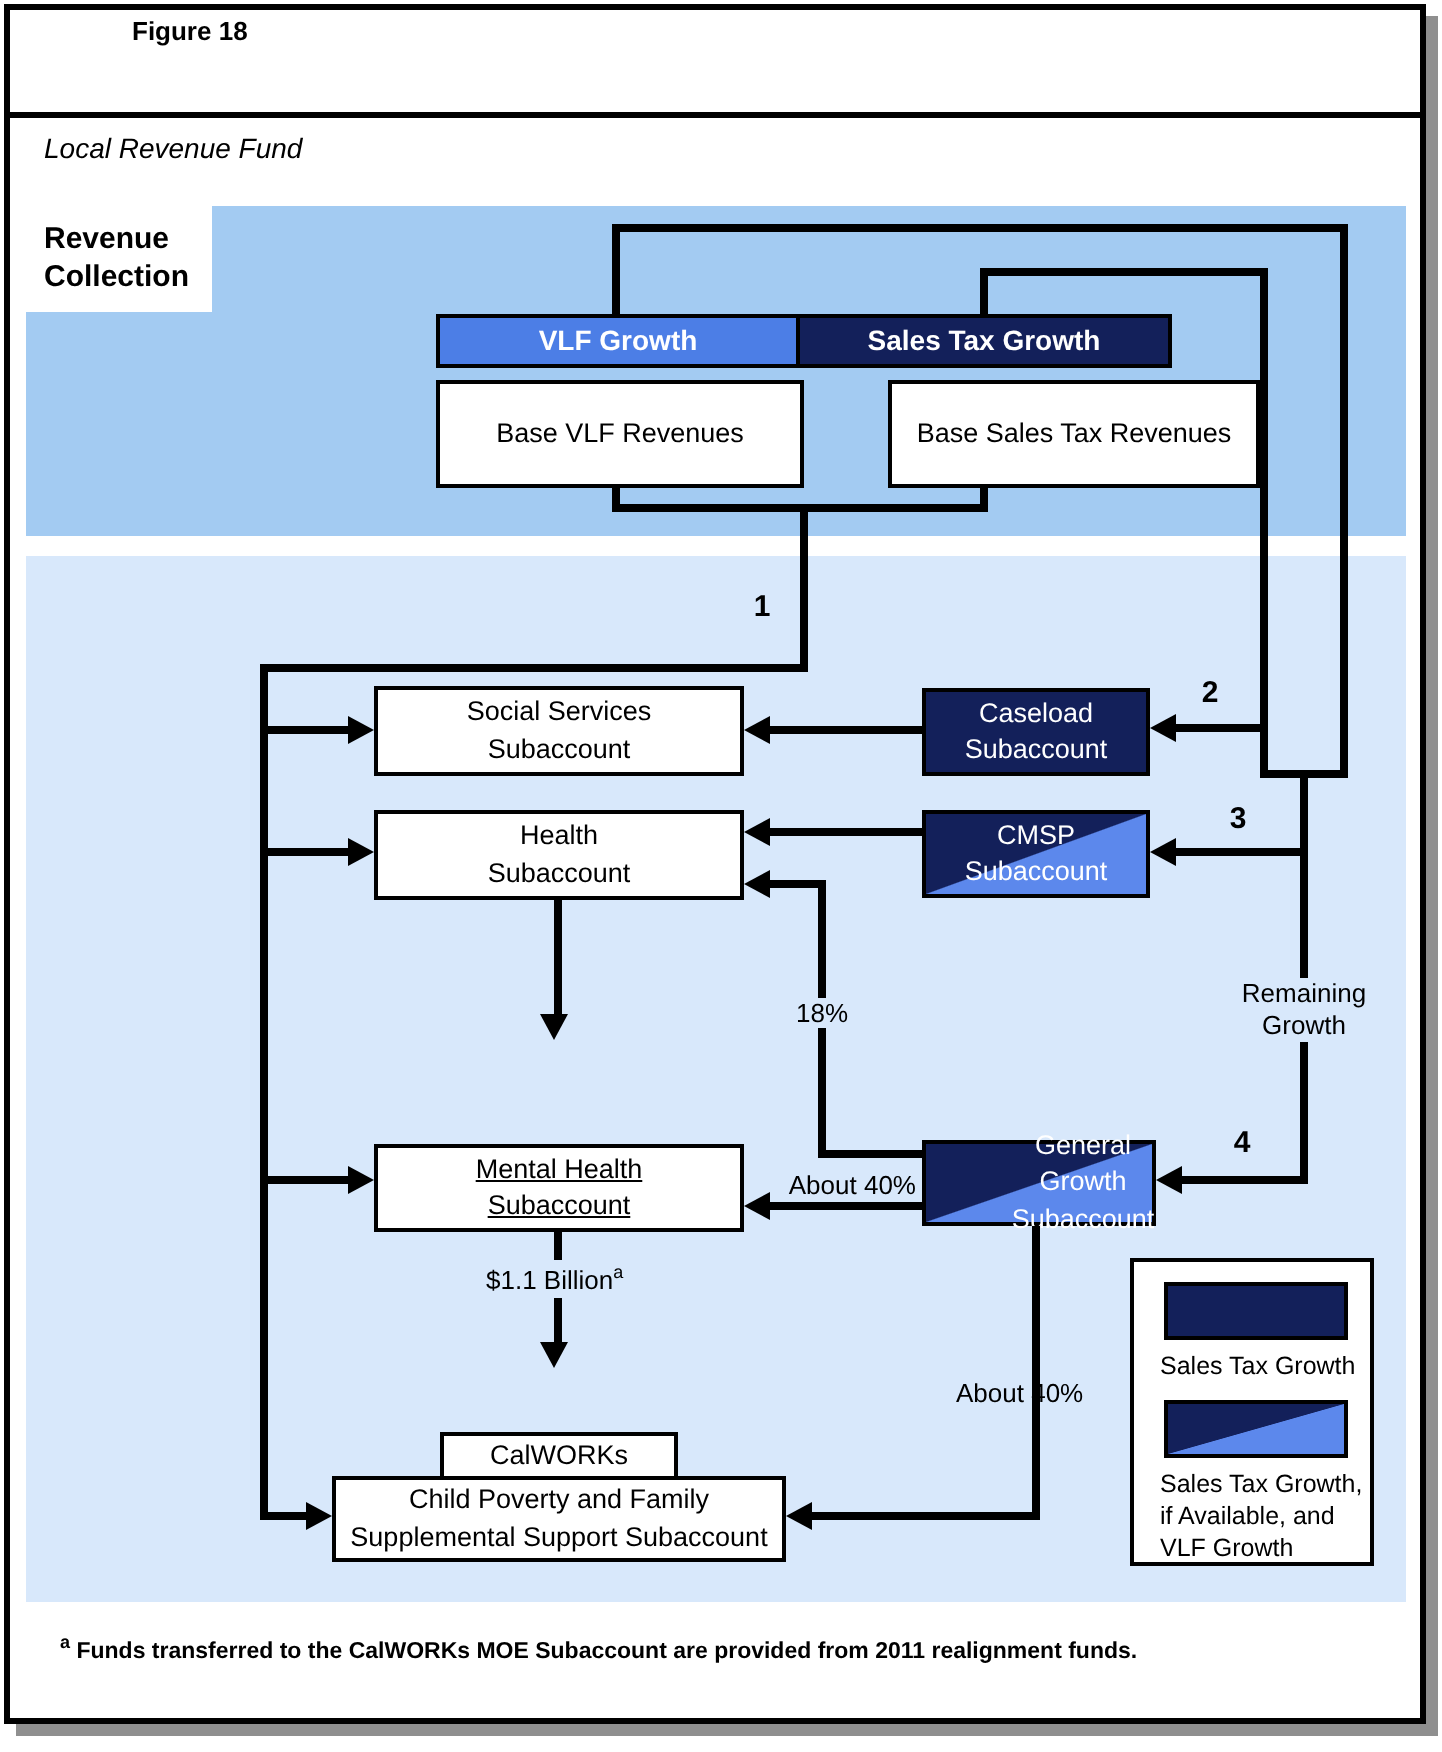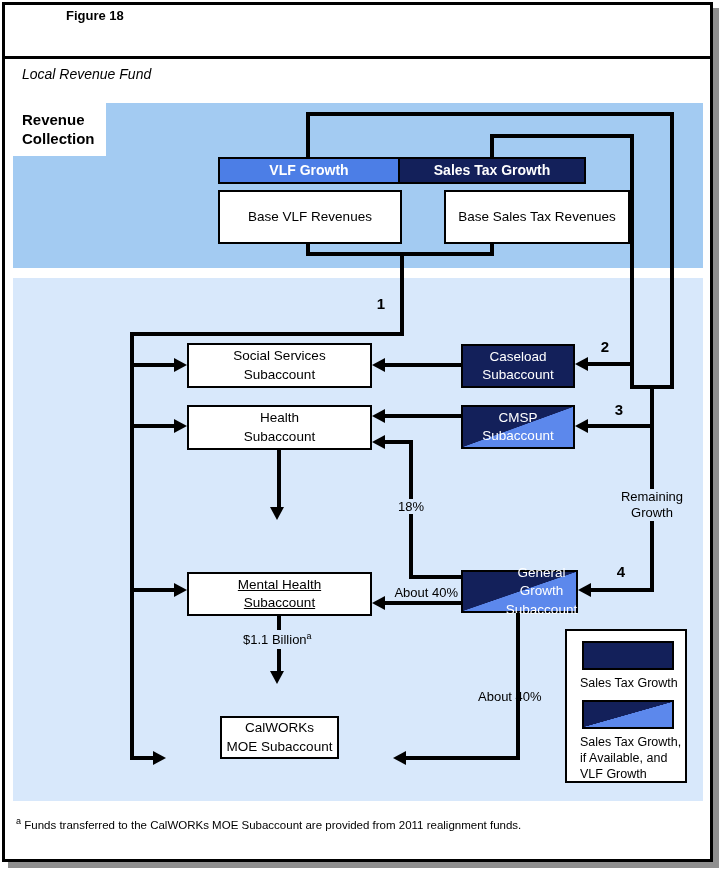--- a/index.html
+++ b/index.html
@@ -140,22 +140,23 @@
   <div class="line" style="left:277px;top:616px;width:4px;height:14px;"></div>
   <div class="flow-label" style="left:243px;top:631px;width:80px;"><span>$1.1 Billion</span><sup>a</sup></div>
   <div class="line" style="left:277px;top:649px;width:4px;height:23px;"></div>
   <div class="ah down" style="left:270px;top:671px;"></div>
   <div class="box" style="left:220px;top:684px;width:119px;height:43px;margin-top:32px;">CalWORKs<br>MOE Subaccount</div>
 
   <div class="line" style="left:516px;top:613px;width:4px;height:145px;"></div>
   <div class="flow-label" style="left:478px;top:689px;">About 40%</div>
   <div class="line" style="left:405px;top:756px;width:115px;height:4px;"></div>
   <div class="ah left" style="left:393px;top:751px;"></div>
+  <div class="box" style="left:166px;top:738px;width:227px;height:43px;">Child Poverty and Family<br>Supplemental Support Subaccount</div>
 
   <div class="legend">
     <div class="swatch navy" style="top:10px;"></div>
     <div class="legend-label" style="top:44px;">Sales Tax Growth</div>
     <div class="swatch split" style="top:69px;"></div>
     <div class="legend-label" style="top:103px;">Sales Tax Growth,<br>if Available, and<br>VLF Growth</div>
   </div>
 
-  <div class="footnote" style="left:16px;top:816px;"><sup>a</sup> <span>Funds transferred to the CalWORKs MOE Subaccount are provided from 2011 realignment funds.</span></div>
+  <div class="footnote" style="left:30px;top:816px;font-weight:bold;"><sup>a</sup> <span>Funds transferred to the CalWORKs MOE Subaccount are provided from 2011 realignment funds.</span></div>
 </div>
 
 </body></html>

